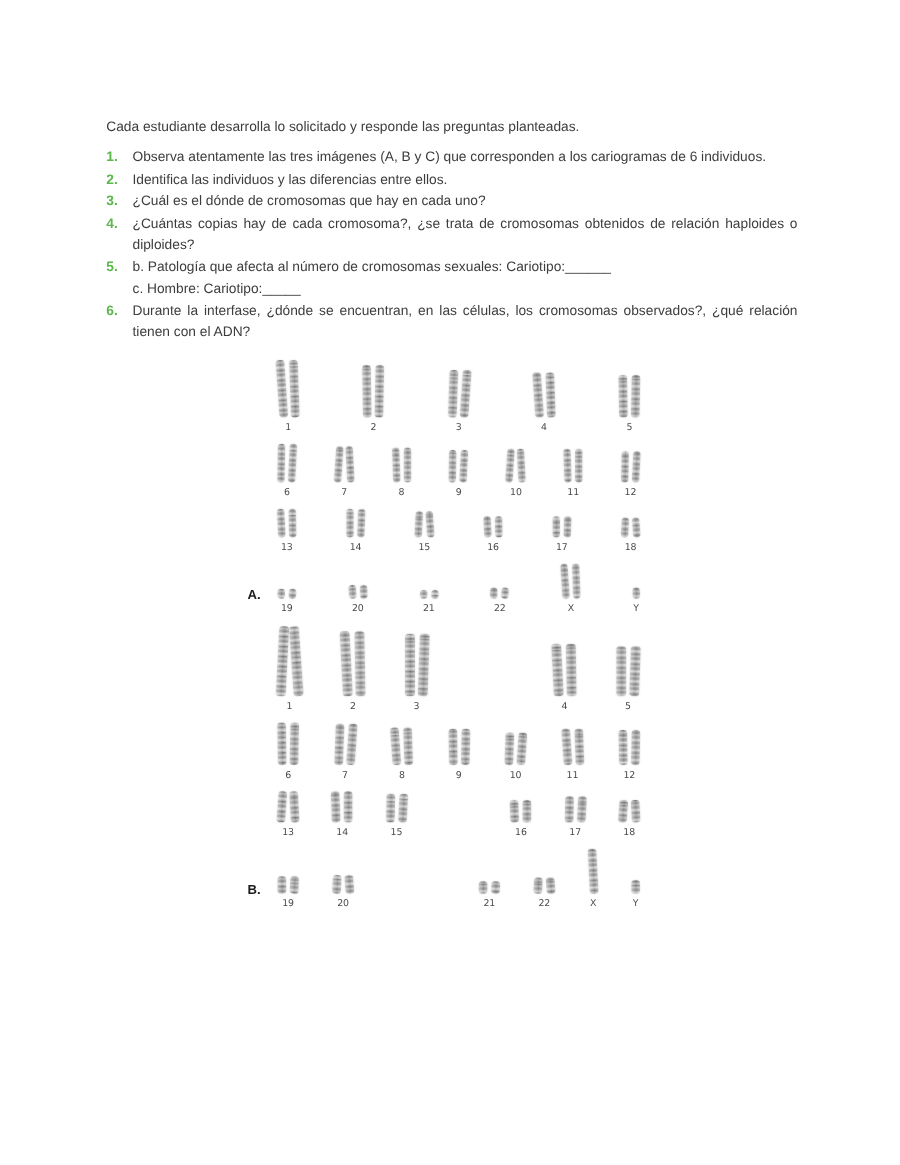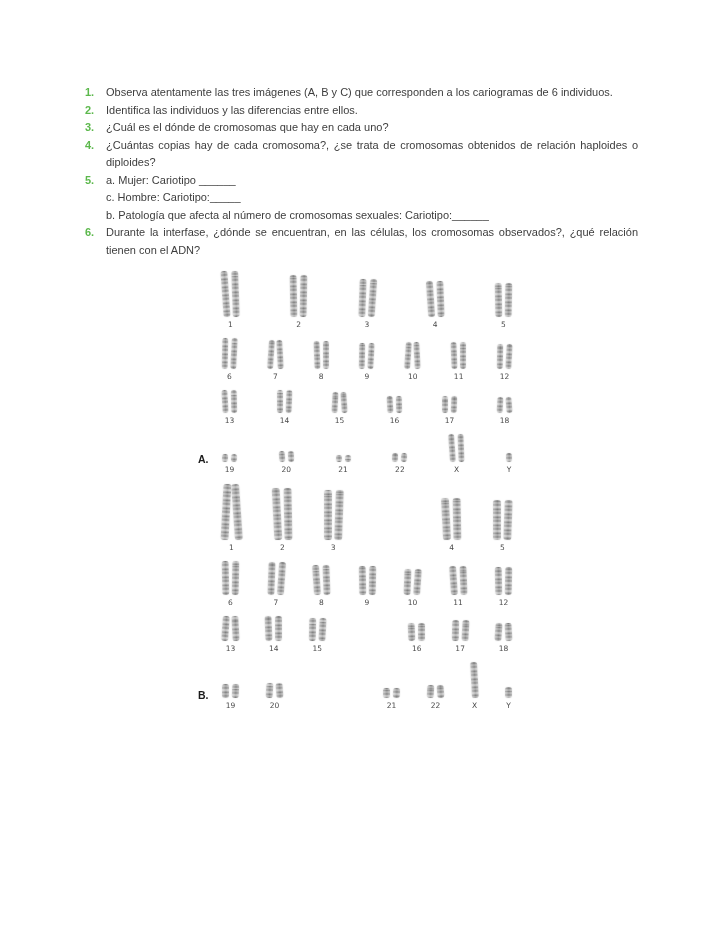--- a/index.html
+++ b/index.html
@@ -57,20 +57,21 @@
   }
   .kspacer{height:1px;}
 </style>
 </head>
 <body>
 
 <div class="page">
   <div class="content">
 
 
+    <p class="intro">Cada estudiante desarrolla lo solicitado y responde las preguntas planteadas.</p>
 
     <ol class="questions" id="questions">
         <li class="q">
           <span class="qnum">1.</span>
           <div class="qtext">
             <div class="qmain">Observa atentamente las tres imágenes (A, B y C) que corresponden a los cariogramas de 6 individuos.</div>
           </div>
         </li>
         <li class="q">
           <span class="qnum">2.</span>
@@ -86,23 +87,22 @@
         </li>
         <li class="q">
           <span class="qnum">4.</span>
           <div class="qtext">
             <div class="qmain">¿Cuántas copias hay de cada cromosoma?, ¿se trata de cromosomas obtenidos de relación haploides o diploides?</div>
           </div>
         </li>
         <li class="q">
           <span class="qnum">5.</span>
           <div class="qtext">
-            <div class="subline">a. Mujer: Cariotipo ______</div>
+            <div class="subline">b. Patología que afecta al número de cromosomas sexuales: Cariotipo:______</div>
             <div class="subline">c. Hombre: Cariotipo:_____</div>
-            <div class="subline">b. Patología que afecta al número de cromosomas sexuales: Cariotipo:______</div>
           </div>
         </li>
         <li class="q">
           <span class="qnum">6.</span>
           <div class="qtext">
             <div class="qmain">Durante la interfase, ¿dónde se encuentran, en las células, los cromosomas observados?, ¿qué relación tienen con el ADN?</div>
           </div>
         </li>
       </ol>
 

